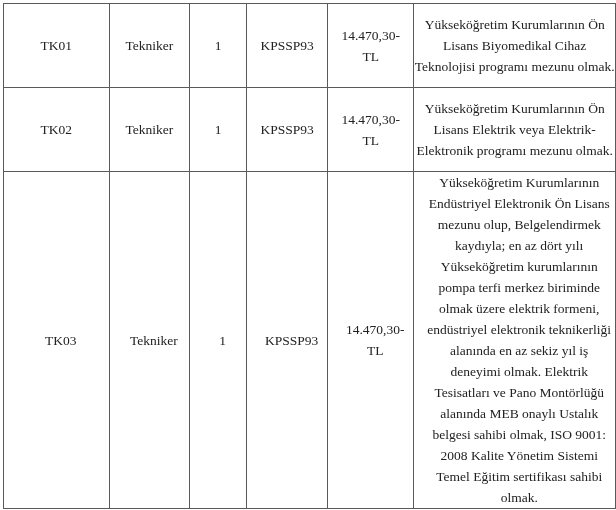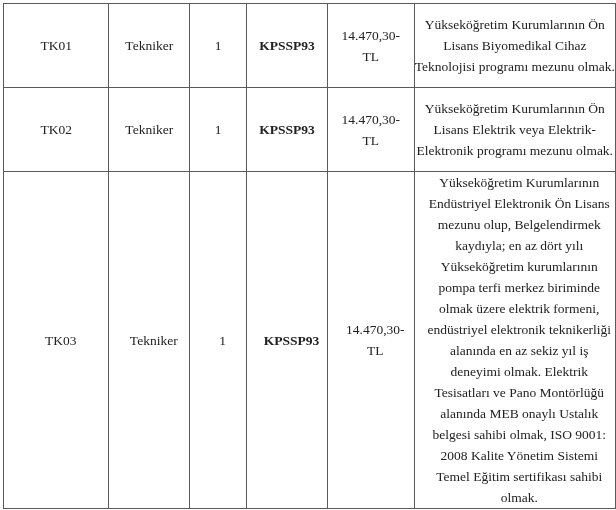--- a/index.html
+++ b/index.html
@@ -14,21 +14,21 @@
     table.jobs td {
       border: 1.5px solid #5a5a5a;
       padding: 0;
       vertical-align: middle;
       text-align: center;
       line-height: 21px;
     }
     td.c-code { width: 108px; }
     td.c-title { width: 75px; }
     td.c-count { width: 55px; }
-    td.c-kpss { width: 74px; font-weight: bold; }
+    td.c-kpss { width: 74px; }
     td.c-salary { width: 80px; font-family: Liberation Serif, serif; }
     td.c-req { width: 212px; text-align: left; vertical-align: top; padding: 1px 4px 2px 8px; }
     tr.r1 td { height: 83px; }
     tr.r2 td { height: 83px; }
     tr.r3 td { height: 334px; padding-left: 9px; }
   </style>
 </head>
 <body>
 
 <table class="jobs">

